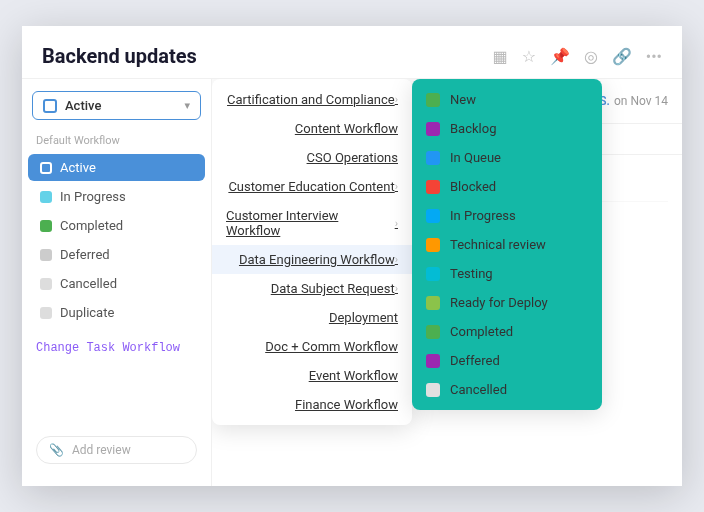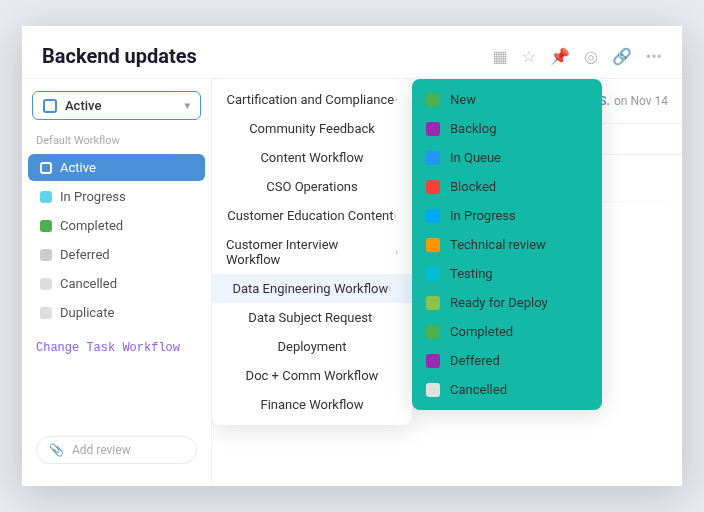--- a/index.html
+++ b/index.html
@@ -184,25 +184,26 @@
       border-radius: 8px;
       box-shadow: 0 4px 24px rgba(0,0,0,0.13);
       z-index: 10;
       padding: 6px 0;
       max-height: 380px;
       overflow-y: auto;
     }
     .dropdown-item {
       display: flex;
       align-items: center;
-      justify-content: center;
+      justify-content: flex-end;
       padding: 7px 14px;
       font-size: 13px;
       color: #333;
       cursor: pointer;
+      text-decoration: underline;
     }
     .dropdown-item.selected { background: #eef4fd; }
     .dropdown-item-chevron { color: #bbb; font-size: 11px; }
     
     .dropdown-statuses {
       position: absolute;
       top: 0; left: 200px;
       width: 190px;
       background: #14b8a6;
       border-radius: 8px;
@@ -396,24 +397,20 @@
           </div>
         </div>
       </div>
 
       <div class="dropdown-workflows">
         <div class="dropdown-item">
           <span>Cartification and Compliance</span>
           <span class="dropdown-item-chevron">›</span>
         </div>
         <div class="dropdown-item">
-          <span>Community Feedback</span>
-          <span class="dropdown-item-chevron"> </span>
-        </div>
-        <div class="dropdown-item">
           <span>Content Workflow</span>
         </div>
         <div class="dropdown-item">
           <span>CSO Operations</span>
         </div>
         <div class="dropdown-item">
           <span>Customer Education Content</span>
           <span class="dropdown-item-chevron">›</span>
         </div>
         <div class="dropdown-item">
@@ -428,20 +425,23 @@
           <span>Data Subject Request</span>
           <span class="dropdown-item-chevron">›</span>
         </div>
         <div class="dropdown-item">
           <span>Deployment</span>
         </div>
         <div class="dropdown-item">
           <span>Doc + Comm Workflow</span>
         </div>
         <div class="dropdown-item">
+          <span>Event Workflow</span>
+        </div>
+        <div class="dropdown-item">
           <span>Finance Workflow</span>
         </div>
       </div>
 
       <div class="dropdown-statuses">
         <div class="status-item">
           <div class="status-dot" style="background:#4caf50"></div>
           <span>New</span>
         </div>
         <div class="status-item">

